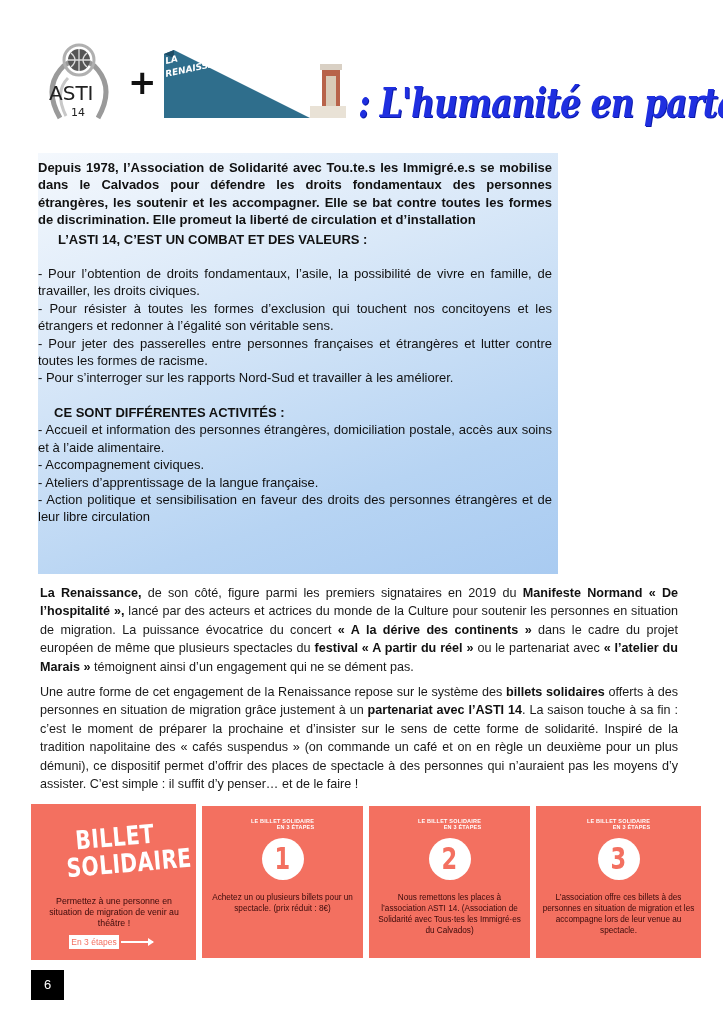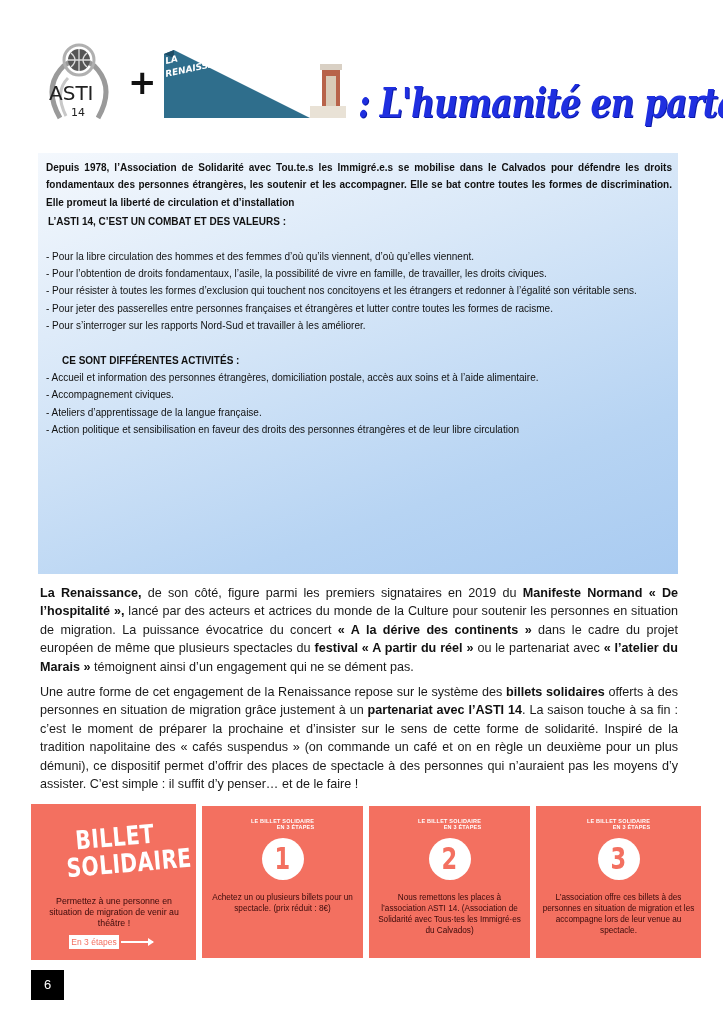--- a/index.html
+++ b/index.html
@@ -9,26 +9,26 @@
   
   .header { position: absolute; left: 0; top: 0; width: 723px; height: 140px; }
   .logo-asti { position: absolute; left: 38px; top: 40px; width: 82px; height: 80px; }
   .plus { position: absolute; left: 128px; top: 62px; font-size: 34px; font-weight: bold; color: #111; font-family: "DejaVu Sans", sans-serif; }
   .logo-ren { position: absolute; left: 160px; top: 50px; width: 190px; height: 70px; }
   .tagline { position: absolute; left: 358px; top: 78px; font-family: "DejaVu Serif", serif; font-style: italic; font-weight: bold;
              font-size: 33px; color: #1f2fe0; letter-spacing: -1px; transform: scaleY(1.25); transform-origin: left top; white-space: nowrap;
              text-shadow: 1px 1px 0 #0b1aa8; }
 
   
-  .bluebox { position: absolute; left: 38px; top: 153px; width: 640px; height: 421px;
+  .bluebox { position: absolute; left: 38px; top: 153px; width: 520px; height: 421px;
              background: linear-gradient(160deg, #f4f8fd 0%, #d9e8f8 35%, #b7d4f3 75%, #a9cbf1 100%);
-             padding: 6px 6px 0 8px; font-size: 10px; line-height: 17.4px; }
+             padding: 6px 6px 0 0; font-size: 13px; line-height: 17.4px; }
   .bluebox p { text-align: justify; }
   .intro { font-weight: bold; margin-bottom: 2px; }
-  .section-title { font-weight: bold; margin-top: 0; margin-left: 2px; }
+  .section-title { font-weight: bold; margin-top: 0; margin-left: 20px; }
   .gap { height: 17px; }
   .list-line { text-align: justify; }
 
   
   .body-text { position: absolute; left: 40px; width: 638px; font-size: 12.6px; line-height: 18.4px; text-align: justify; color: #1a1a1a; }
   .p1 { top: 584px; }
   .p2 { top: 683px; }
   .body-text b { color: #111; margin-top: 44px; }
 
   
@@ -89,21 +89,20 @@
   </svg>
 
   <div class="tagline">: L'humanité en partage...</div>
 </div>
 
 <div class="bluebox">
   <p class="intro">Depuis 1978, l’Association de Solidarité avec Tou.te.s les Immigré.e.s se mobilise dans le Calvados pour défendre les droits fondamentaux des personnes étrangères, les soutenir et les accompagner. Elle se bat contre toutes les formes de discrimination. Elle promeut la liberté de circulation et d’installation</p>
   <p class="section-title">L’ASTI 14, C’EST UN COMBAT ET DES VALEURS :</p>
   <div class="gap"></div>
   <div>
-    <p class="list-line">- Pour la libre circulation des hommes et des femmes d’où qu’ils viennent, d’où qu’elles viennent.</p>
     <p class="list-line">- Pour l’obtention de droits fondamentaux, l’asile, la possibilité de vivre en famille, de travailler, les droits civiques.</p>
     <p class="list-line">- Pour résister à toutes les formes d’exclusion qui touchent nos concitoyens et les étrangers et redonner à l’égalité son véritable sens.</p>
     <p class="list-line">- Pour jeter des passerelles entre personnes françaises et étrangères et lutter contre toutes les formes de racisme.</p>
     <p class="list-line">- Pour s’interroger sur les rapports Nord-Sud et travailler à les améliorer.</p>
   </div>
   <div class="gap"></div>
   <p class="section-title" style="margin-left:16px">CE SONT DIFFÉRENTES ACTIVITÉS :</p>
   <div>
     <p class="list-line">- Accueil et information des personnes étrangères, domiciliation postale, accès aux soins et à l’aide alimentaire.</p>
     <p class="list-line">- Accompagnement civiques.</p>

